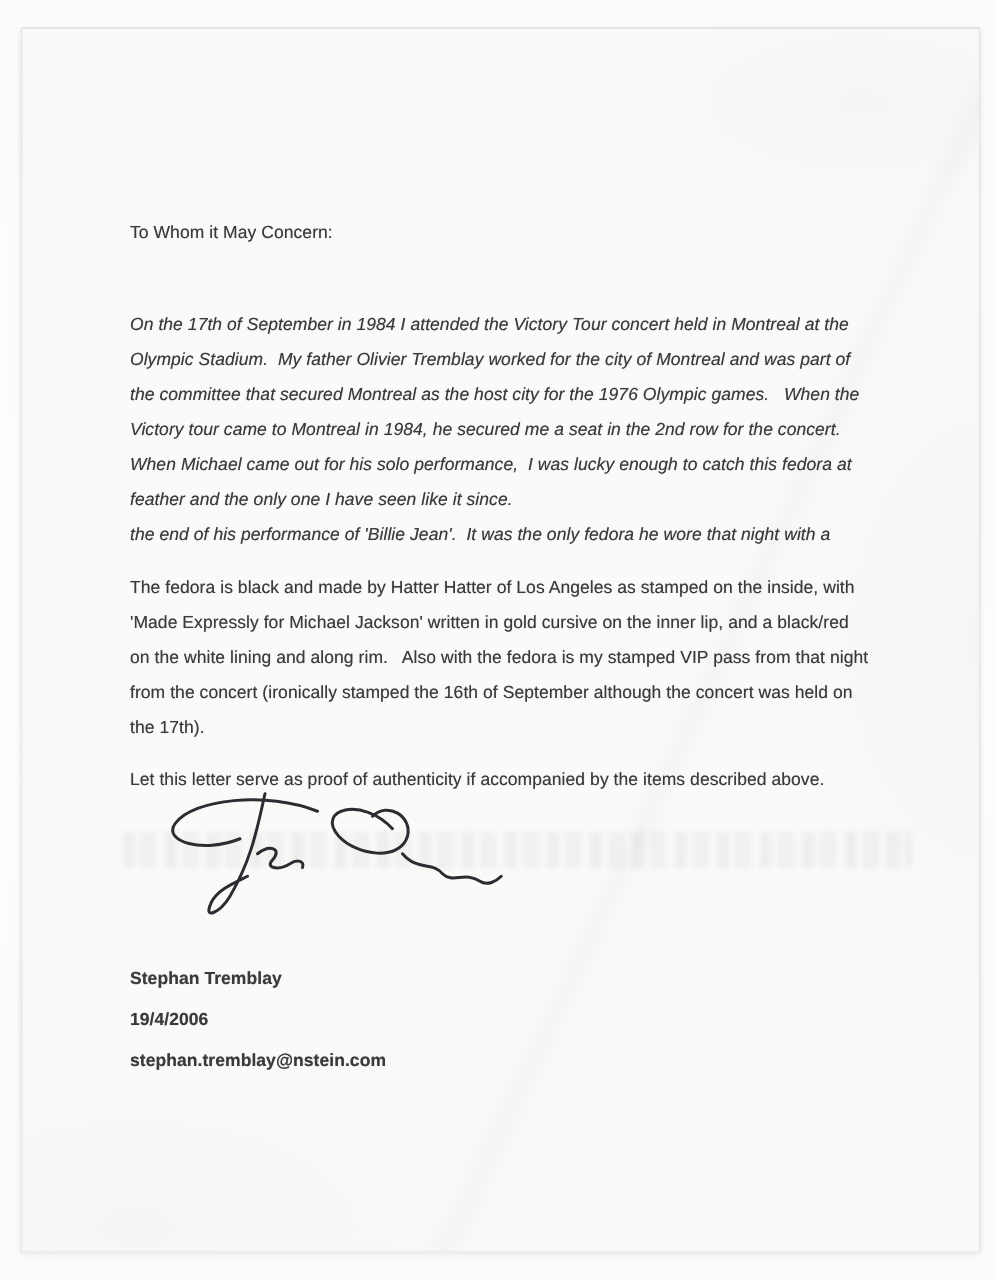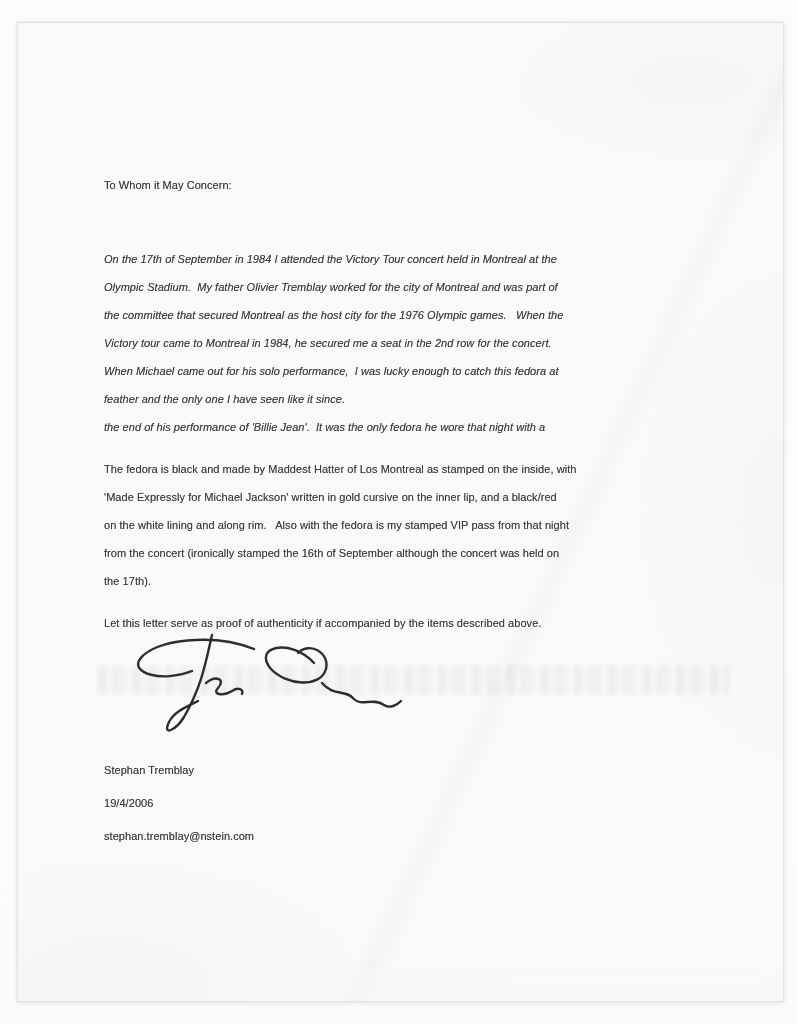--- a/index.html
+++ b/index.html
@@ -25,21 +25,21 @@
       radial-gradient(ellipse 400px 200px at 12% 98%, rgba(0,0,0,0.015), transparent 70%),
       linear-gradient(180deg, #fbfaf9 0%, #fbfaf9 80%, #faf9f8 100%);
     border: 1px solid #e6e5e2;
     border-top-color: #dddcd9;
     box-shadow: 0 1px 6px rgba(0,0,0,0.09), 0 0 2px rgba(0,0,0,0.05);
   }
   .content {
     position: relative;
     padding: 148px 0 0 86px;
     color: #3a3a3c;
-    font-size: 11px;
+    font-size: 14px;
     letter-spacing: 0.05px;
     text-shadow: 0 0 0.6px rgba(62,62,64,0.55);
   }
   .line {
     line-height: 28px;
     white-space: pre;
   }
   .salutation { margin-bottom: 0; }
   .paragraph.first { margin-top: 46px; font-style: italic; }
   .paragraph.next { margin-top: 14px; }
@@ -56,21 +56,21 @@
     filter: blur(2.2px);
     opacity: 0.16;
     border-radius: 4px;
   }
   .signature {
     position: relative;
     margin: -6px 0 0 10px;
     width: 340px; height: 115px;
   }
   .signature svg { display: block; }
-  .signoff { margin-top: 8px; }
+  .signoff { margin-top: 20px; font-weight: bold; }
   .signoff .line { line-height: 33px; }
 </style>
 </head>
 <body>
 
 <div class="scan">
   <div class="paper">
 
     <div class="show-through"></div>
 
@@ -82,21 +82,21 @@
         <div class="line">On the 17th of September in 1984 I attended the Victory Tour concert held in Montreal at the</div>
         <div class="line">Olympic Stadium.  My father Olivier Tremblay worked for the city of Montreal and was part of</div>
         <div class="line">the committee that secured Montreal as the host city for the 1976 Olympic games.   When the</div>
         <div class="line">Victory tour came to Montreal in 1984, he secured me a seat in the 2nd row for the concert.</div>
         <div class="line">When Michael came out for his solo performance,  I was lucky enough to catch this fedora at</div>
         <div class="line">feather and the only one I have seen like it since.</div>
         <div class="line">the end of his performance of 'Billie Jean'.  It was the only fedora he wore that night with a</div>
       </div>
 
       <div class="paragraph next">
-        <div class="line">The fedora is black and made by Maddest Hatter of Los Montreal as stamped on the inside, with</div>
+        <div class="line">The fedora is black and made by Hatter Hatter of Los Angeles as stamped on the inside, with</div>
         <div class="line">'Made Expressly for Michael Jackson' written in gold cursive on the inner lip, and a black/red</div>
         <div class="line">on the white lining and along rim.   Also with the fedora is my stamped VIP pass from that night</div>
         <div class="line">from the concert (ironically stamped the 16th of September although the concert was held on</div>
         <div class="line">the 17th).</div>
       </div>
 
       <div class="paragraph next">
         <div class="line">Let this letter serve as proof of authenticity if accompanied by the items described above.</div>
       </div>
 

